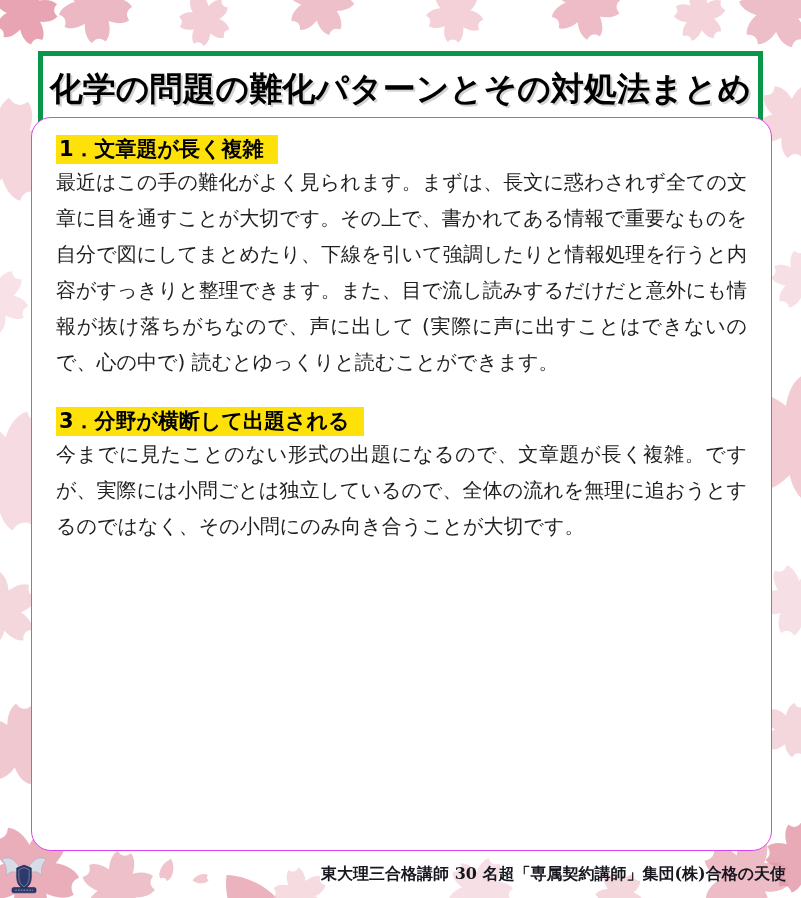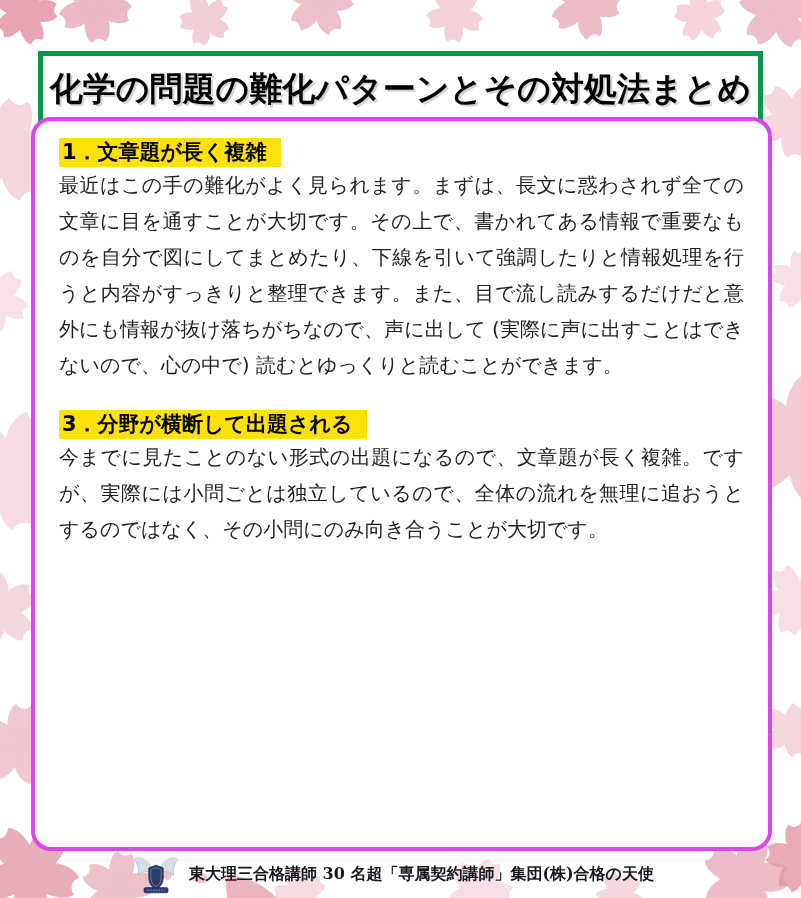--- a/index.html
+++ b/index.html
@@ -31,21 +31,21 @@
     color: #000000;
     letter-spacing: 0px;
     white-space: nowrap;
     text-shadow: 2px 2px 0 rgba(130,130,130,0.35);
   }
 
   .content-panel {
     position: absolute; left: 31px; top: 117px;
     width: 741px; height: 734px;
     background: #ffffff;
-    border: 4px solid #d946ef;
+    border: 1px solid #d946ef;
     border-radius: 20px;
     z-index: 2;
     padding: 16px 24px 0 24px;
   }
   .section { margin-bottom: 26px; }
   .section h2 {
     font-size: 21px;
     font-weight: 900;
     color: #000000;
     line-height: 30px;
@@ -60,21 +60,21 @@
     font-weight: 400;
     color: #1f1f1f;
     line-height: 36px;
     text-align: justify;
     text-justify: inter-ideograph;
   }
 
   .footer {
     position: absolute; left: 0; top: 852px; width: 786px; height: 44px;
     z-index: 2;
-    display: flex; align-items: center; justify-content: center;
+    display: flex; align-items: center; justify-content: space-between;
     gap: 9px;
   }
   .footer .credit {
     font-family: "DejaVu Serif", "Liberation Serif", serif;
     font-size: 16px;
     font-weight: 600;
     color: #17171f;
     white-space: nowrap;
   }
   .logo { width: 48px; height: 40px; display: block; }

